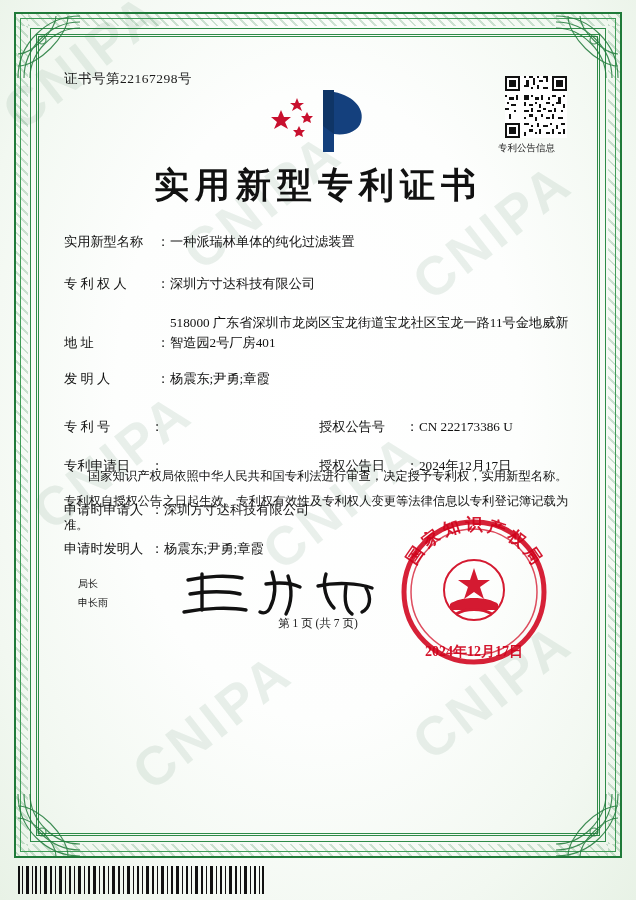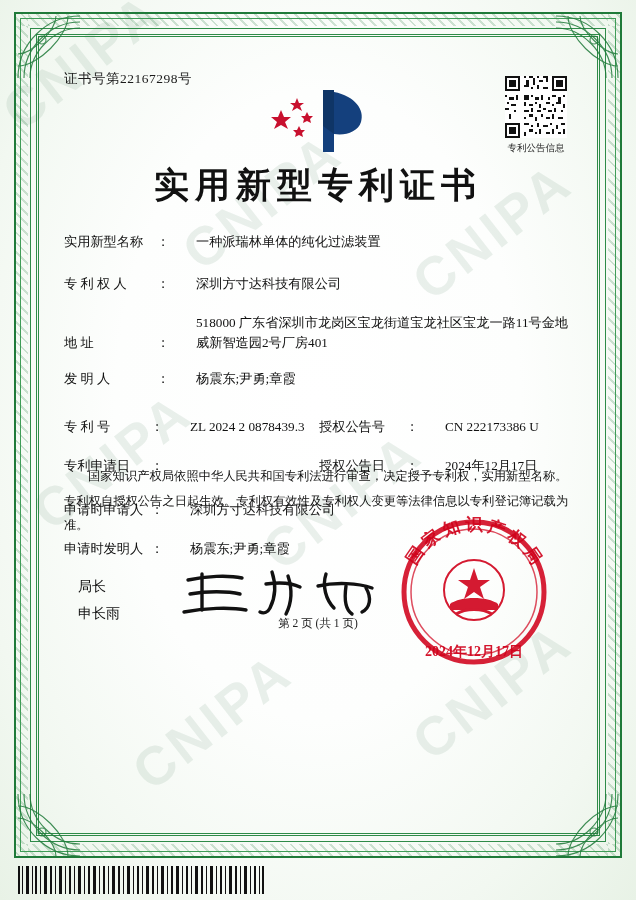--- a/index.html
+++ b/index.html
@@ -71,21 +71,21 @@
   .content{position:absolute;left:36px;top:34px;width:564px;height:627px;}
   .cert-no{
     position:absolute;left:28px;top:36px;font-size:13.5px;color:#1a1a1a;
     letter-spacing:.5px;
   }
   .logo{
     position:absolute;left:50%;top:48px;transform:translateX(-50%);
     width:110px;height:74px;
   }
   .qr-wrap{
-    position:absolute;right:26px;top:42px;width:76px;text-align:center;
+    position:absolute;right:26px;top:42px;width:76px;text-align:left;
   }
   .qr{
     width:62px;height:62px;margin:0 auto;
     background-color:#fff;
   }
   .qr-label{font-size:9.5px;color:#222;margin-top:4px;white-space:nowrap}
 
   .title{
     position:absolute;left:0;right:0;top:128px;text-align:center;
     font-size:35px;font-weight:bold;letter-spacing:6px;color:#111;
@@ -94,33 +94,33 @@
 
   .fields{position:absolute;left:28px;right:26px;top:198px;}
   .row{
     display:flex;align-items:flex-end;margin-bottom:15px;font-size:13.2px;color:#111;
     line-height:1.55;
   }
   .lbl{
     width:92px;flex:0 0 92px;letter-spacing:0;white-space:nowrap;
   }
   .colon{width:14px;flex:0 0 14px;text-align:center}
-  .val{flex:1 1 auto;margin-left:26px;}
+  .val{flex:1 1 auto;}
   .two-col{display:flex;width:100%;}
   .half{display:flex;flex:1 1 50%;align-items:flex-start;}
   .half .lbl{width:86px;flex:0 0 86px}
   .half.right .lbl{width:86px;flex:0 0 86px}
   .legal{
     position:absolute;left:28px;right:26px;top:430px;font-size:12.3px;color:#111;line-height:2.0;
   }
   .legal p{margin:0}
   .legal .indent{text-indent:24px}
 
   .sign-block{
-    position:absolute;left:42px;top:540px;font-size:14px;line-height:1.9;color:#111;
+    position:absolute;left:42px;top:540px;font-size:10px;line-height:1.9;color:#111;
   }
   .signature{
     position:absolute;left:140px;top:528px;width:215px;height:60px;
   }
   .seal{
     position:absolute;right:38px;top:470px;width:176px;height:176px;
   }
   .footer{
     position:absolute;left:0;right:0;bottom:30px;text-align:center;font-size:11.5px;color:#222;
   }
@@ -324,21 +324,20 @@
         <div class="lbl">发 明 人</div>
         <div class="colon">：</div>
         <div class="val">杨震东;尹勇;章霞</div>
       </div>
 
       <div class="row" style="margin-top:28px">
         <div class="two-col">
           <div class="half">
             <div class="lbl">专 利 号</div>
             <div class="colon">：</div>
-            <div class="val">ZL 2024 2 0878439.3</div>
           </div>
           <div class="half right">
             <div class="lbl">授权公告号</div>
             <div class="colon">：</div>
             <div class="val">CN 222173386 U</div>
           </div>
         </div>
       </div>
 
       <div class="row" style="margin-top:18px">
@@ -409,21 +408,21 @@
         <g opacity="0.9">
           <circle cx="88" cy="86" r="30" fill="none" stroke="#d0021b" stroke-width="2"></circle>
           <polygon points="88,64 92,76 104,76 94,83 98,95 88,88 78,95 82,83 72,76 84,76" fill="#d0021b"></polygon>
           <path d="M64 100 C74 92 102 92 112 100 L112 106 L64 106 Z" fill="#d0021b"></path>
           <path d="M70 110 C80 104 96 104 106 110" fill="none" stroke="#d0021b" stroke-width="3"></path>
         </g>
         <text x="88" y="152" text-anchor="middle" font-family="Liberation Serif, serif" font-size="14" font-weight="bold" fill="#d0021b" opacity="0.92">2024年12月17日</text>
       </svg>
     </div>
 
-    <div class="footer">第 2 页 (共 1 页)</div>
+    <div class="footer">第 1 页 (共 7 页)</div>
   </div>
 
   <div class="barcode">
     <svg viewBox="0 0 250 28" width="250" height="28" shape-rendering="crispEdges">
       <g fill="#111">
         <rect x="2" y="0" width="2" height="28"></rect>
           <rect x="6" y="0" width="1" height="28"></rect>
         <rect x="10" y="0" width="3" height="28"></rect>
           <rect x="16" y="0" width="1" height="28"></rect>
         <rect x="19" y="0" width="2" height="28"></rect>

